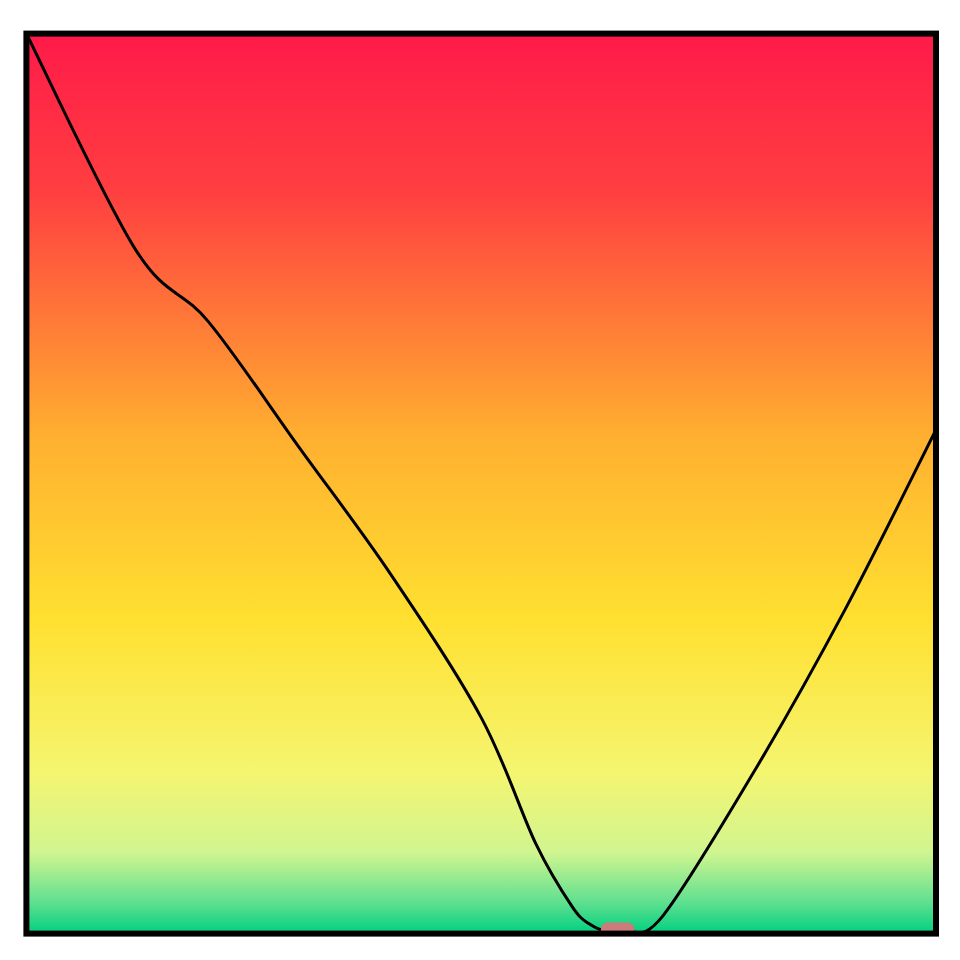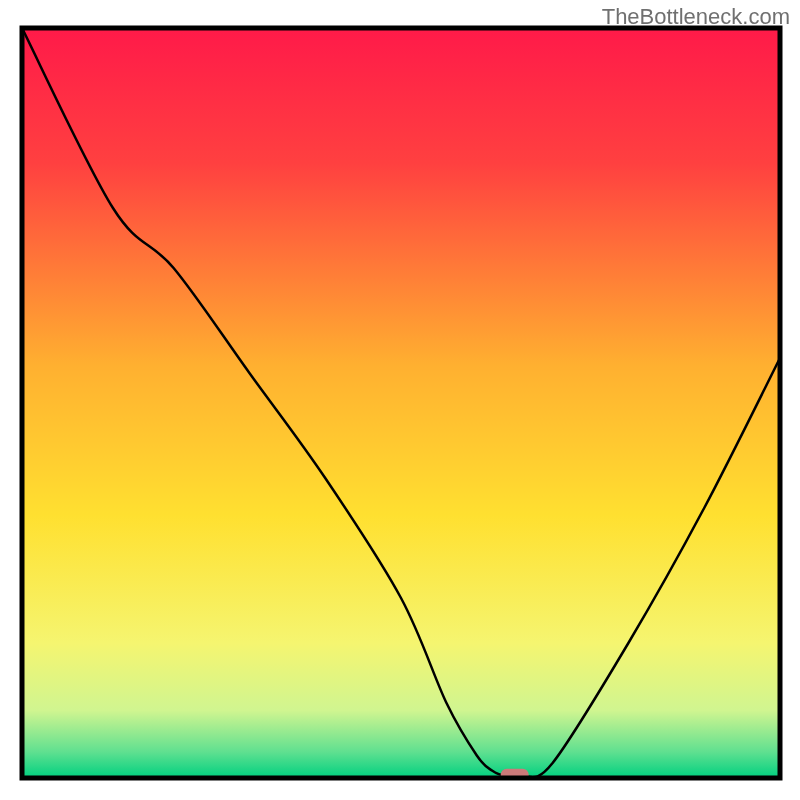--- a/index.html
+++ b/index.html
@@ -50,14 +50,13 @@
     <rect x="22" y="28" width="758" height="750" fill="url(#bg-gradient)"></rect>
 
     <g clip-path="url(#plot-clip)">
       <path id="curve-path" fill="none" stroke="#000000" stroke-width="2.5" d="M 22 28 C 37.16 58 87.69333333333333 168 112.96 208 C 138.22666666666666 248 150.85999999999999 240.49999999999994 173.6 267.99999999999994 C 196.34 295.49999999999994 224.13333333333333 338 249.4 373 C 274.6666666666667 408 299.93333333333334 440.5 325.2 478 C 350.46666666666664 515.5 380.78666666666663 560.5 401 598 C 421.21333333333337 635.5 433.8466666666667 676.75 446.48 703 C 459.11333333333334 729.25 469.22 744.25 476.8 755.5 C 484.38 766.75 486.90666666666664 767 491.96 770.5 C 497.0133333333333 774 502.06666666666666 775.5 507.12 776.5 C 512.1733333333333 777.5 514.6999999999999 778.75 522.28 776.5 C 529.86 774.25 534.9133333333334 785.25 552.6 763 C 570.2866666666666 740.75 603.1333333333333 685.5 628.4 643 C 653.6666666666666 600.5 678.9333333333334 555.5 704.2 508 C 729.4666666666667 460.5 767.3666666666667 382.99999999999994 780 357.99999999999994"></path>
       <rect id="marker-rect" rx="6" ry="6" fill="#CC7A7A" x="500.70000000000005" y="768.75" width="28" height="14"></rect>
     </g>
 
     <rect x="22" y="28" width="758" height="750" fill="none" stroke="#000000" stroke-width="5"></rect>
   </svg>
 
-  <div class="watermark">TheBottleneck.com</div>
 </div>
 
 </body></html>

